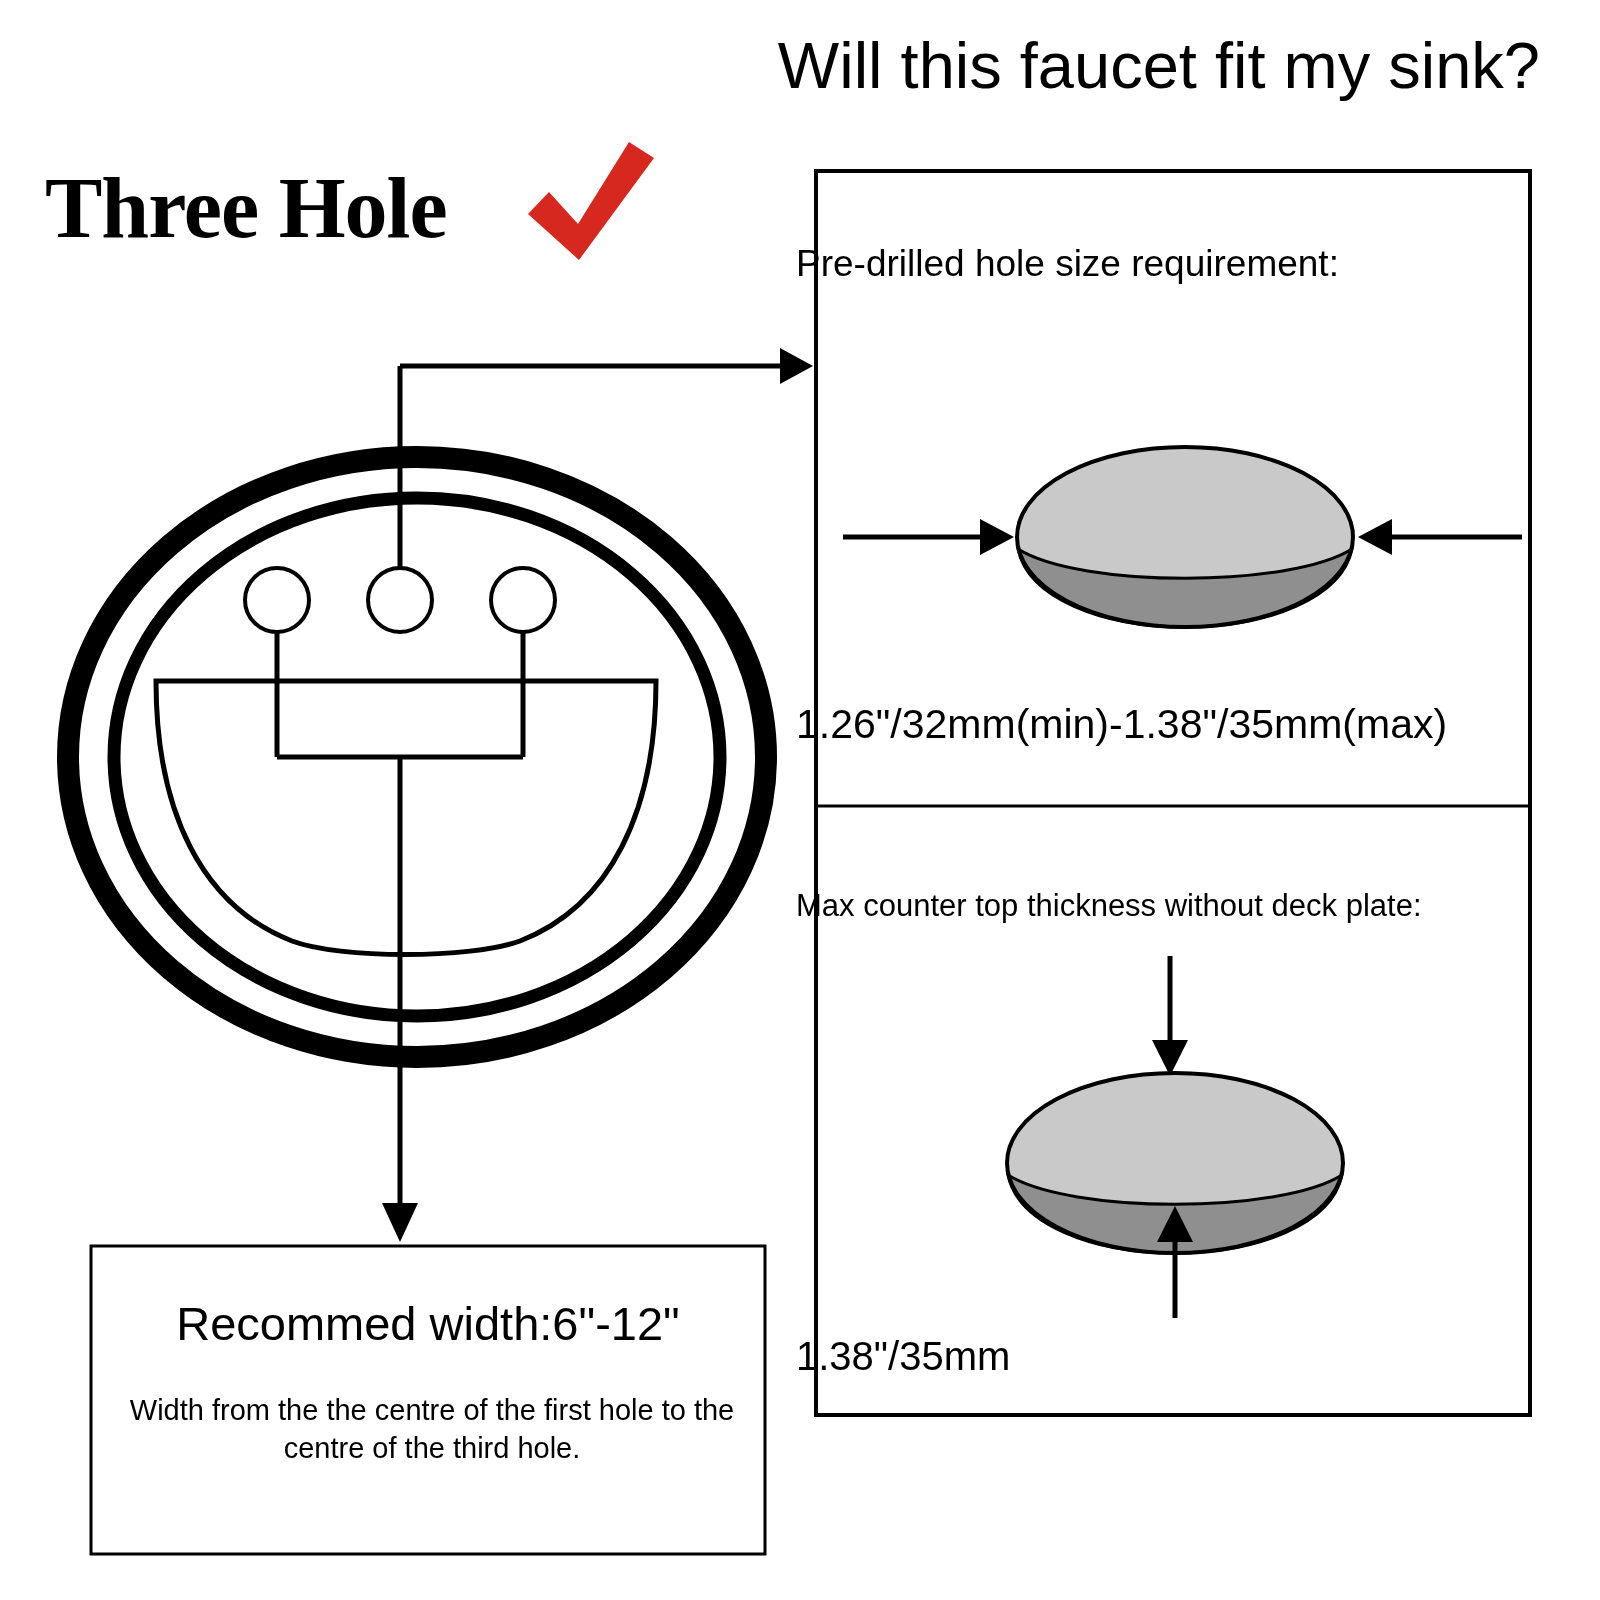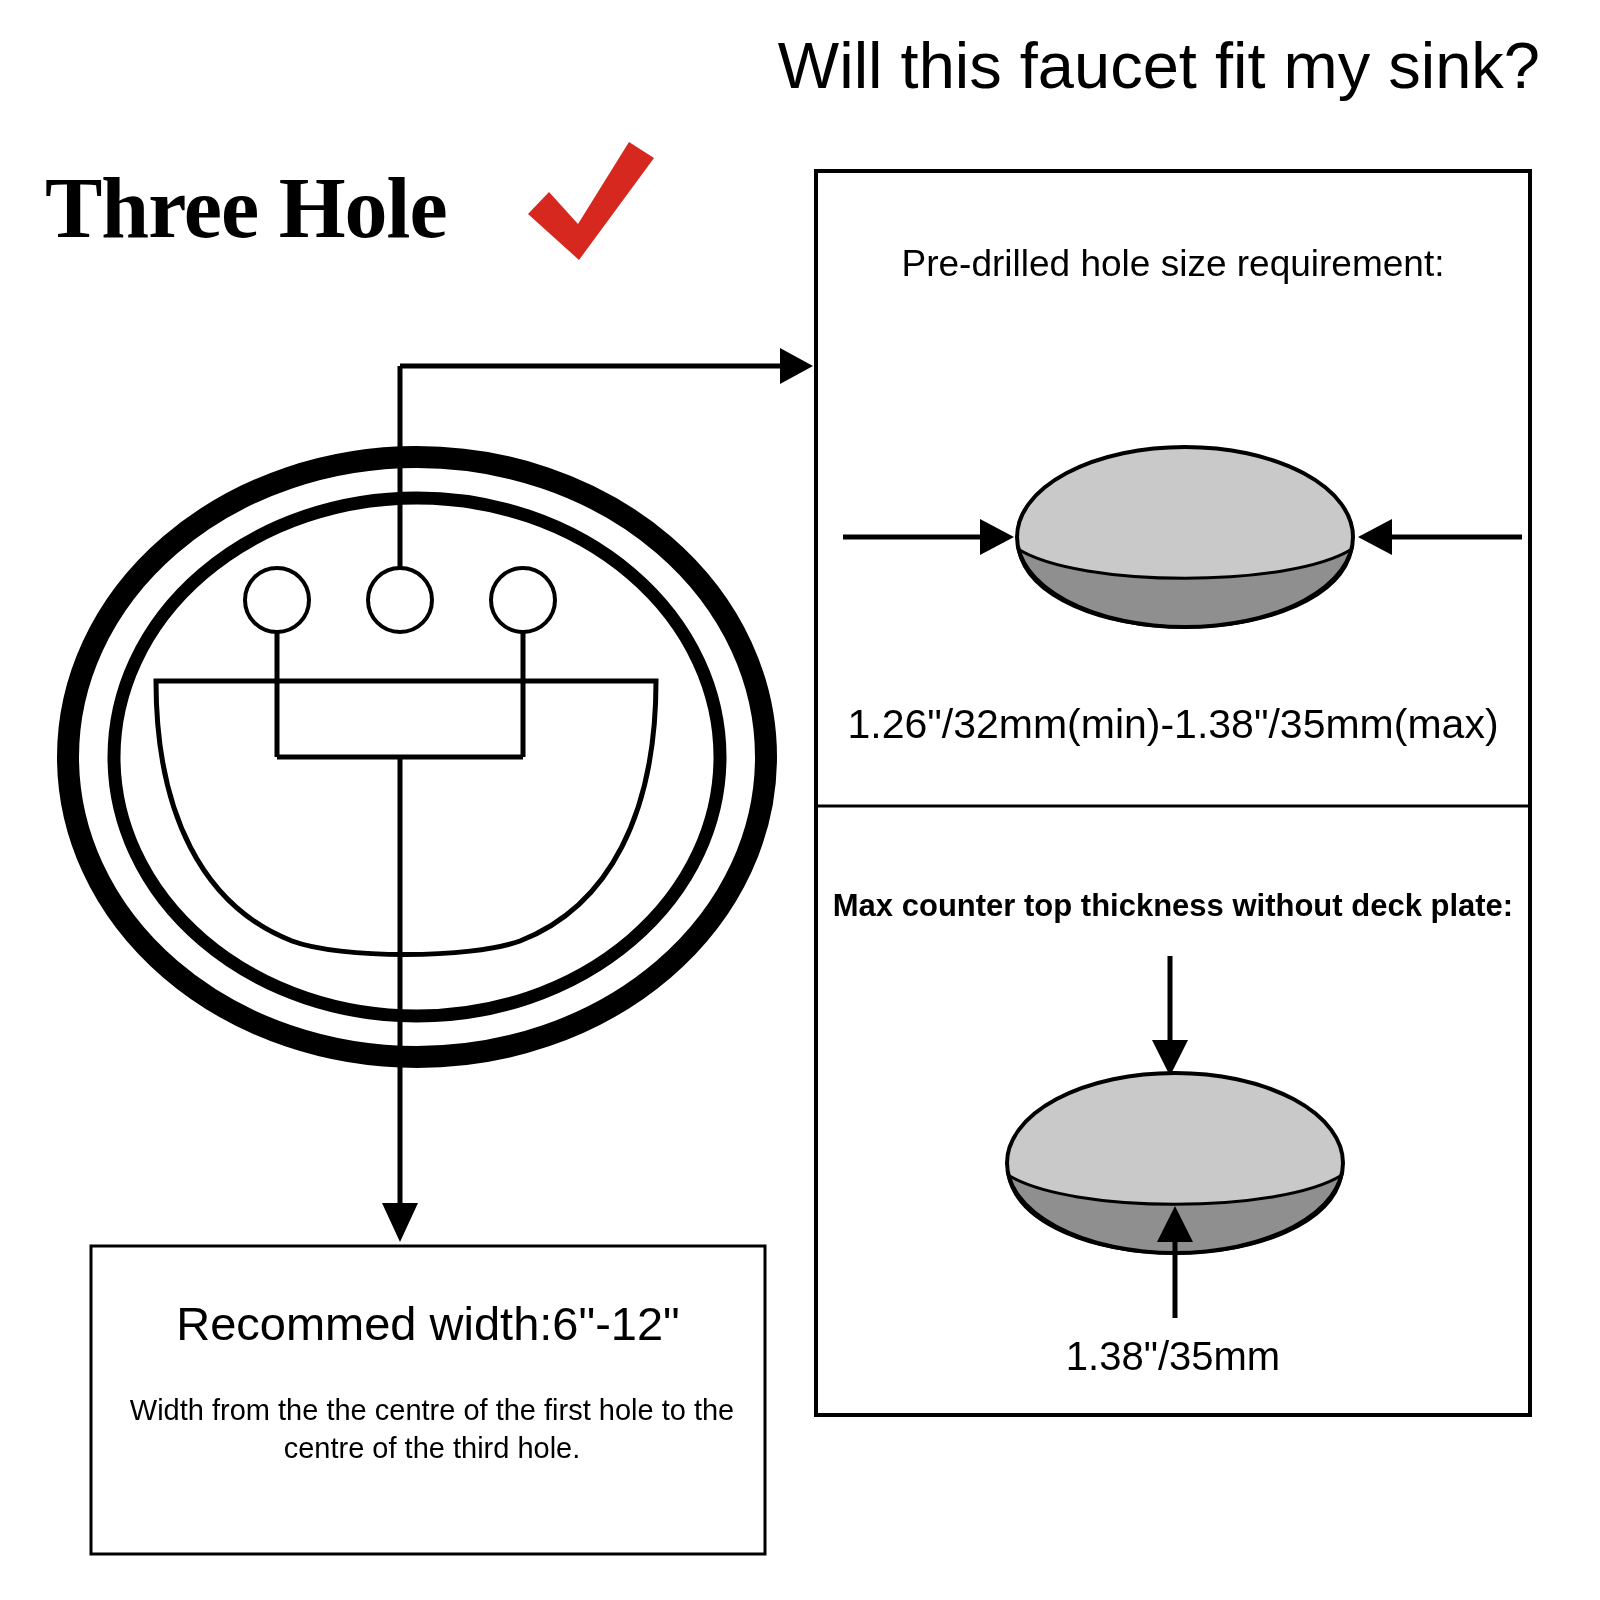--- a/index.html
+++ b/index.html
@@ -18,24 +18,24 @@
     left: 560px; top: 28px; width: 980px;
     text-align: right;
     font-size: 65px; font-weight: 500;
   }
   .config-label {
     left: 45px; top: 158px;
     font-size: 86px; font-weight: 700;
     letter-spacing: -1px;
     font-family: Liberation Serif, serif;
   }
-  .panel-heading, .dim { left: 816px; width: 714px; text-align: center; }
+  .panel-heading, .dim { left: 796px; width: 714px; }
   .hole-heading { top: 243px; font-size: 37px; font-weight: 500; }
   .hole-dim { top: 701px; font-size: 41px; font-weight: 500; }
-  .thickness-heading { top: 888px; font-size: 31px; font-weight: 700; }
+  .thickness-heading { top: 888px; font-size: 31px; font-weight: 400; }
   .thickness-dim { top: 1334px; font-size: 40px; font-weight: 500; }
   .note-heading {
     left: 91px; top: 1296px; width: 674px;
     text-align: center; font-size: 47px; font-weight: 500;
   }
   .note-body {
     left: 117px; top: 1392px; width: 630px;
     font-size: 29px; font-weight: 500; line-height: 1.3;
     text-align: center;
   }

